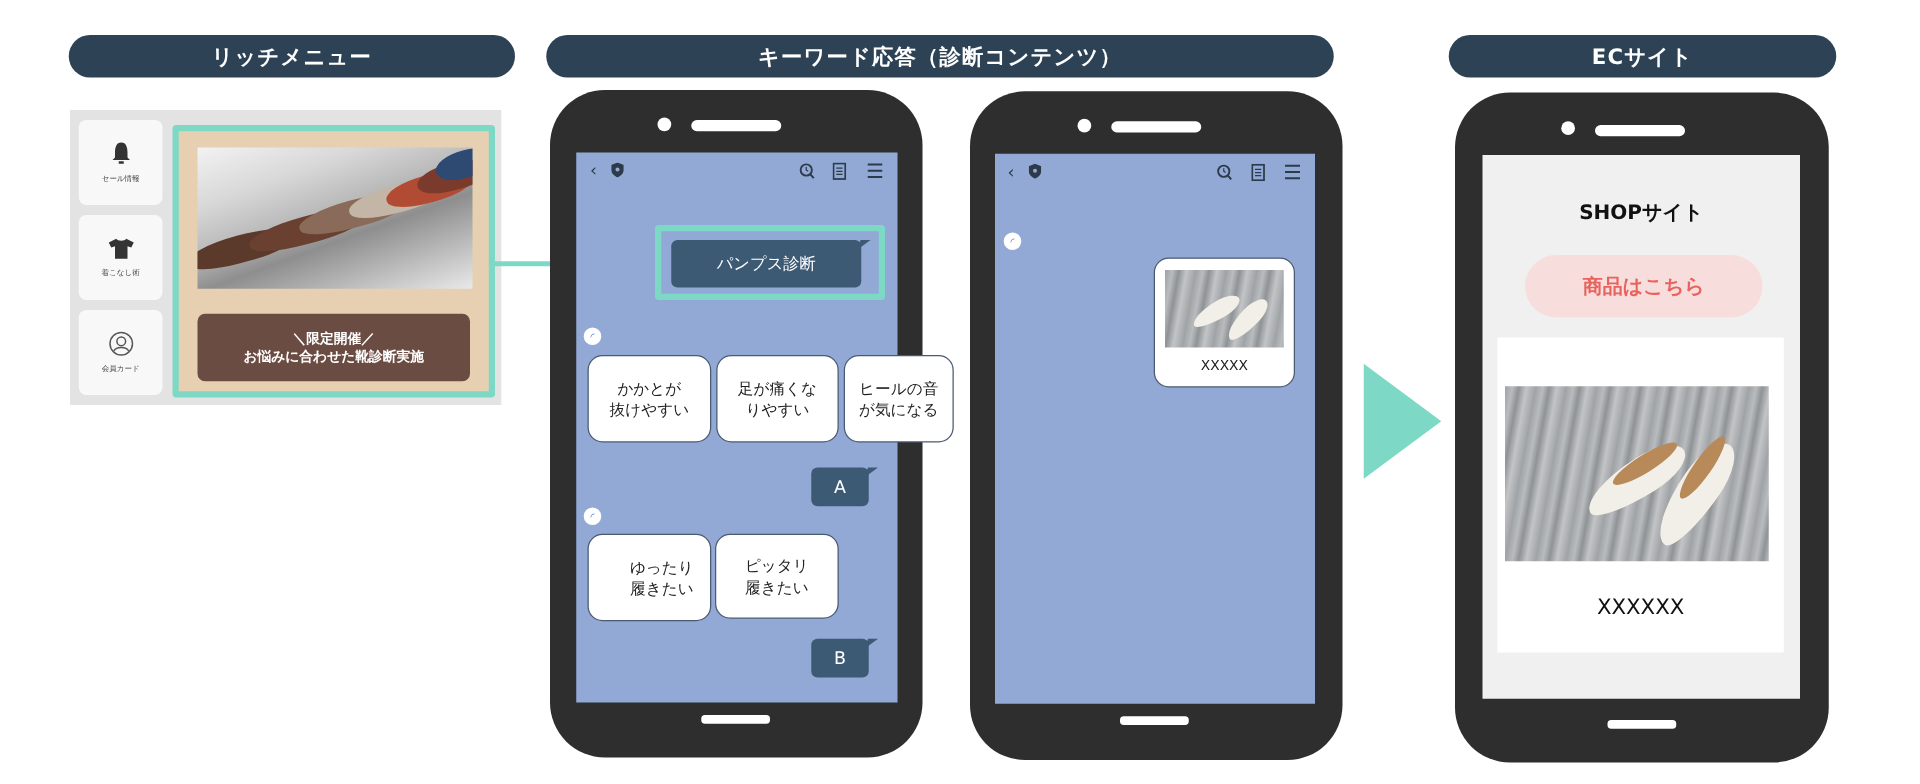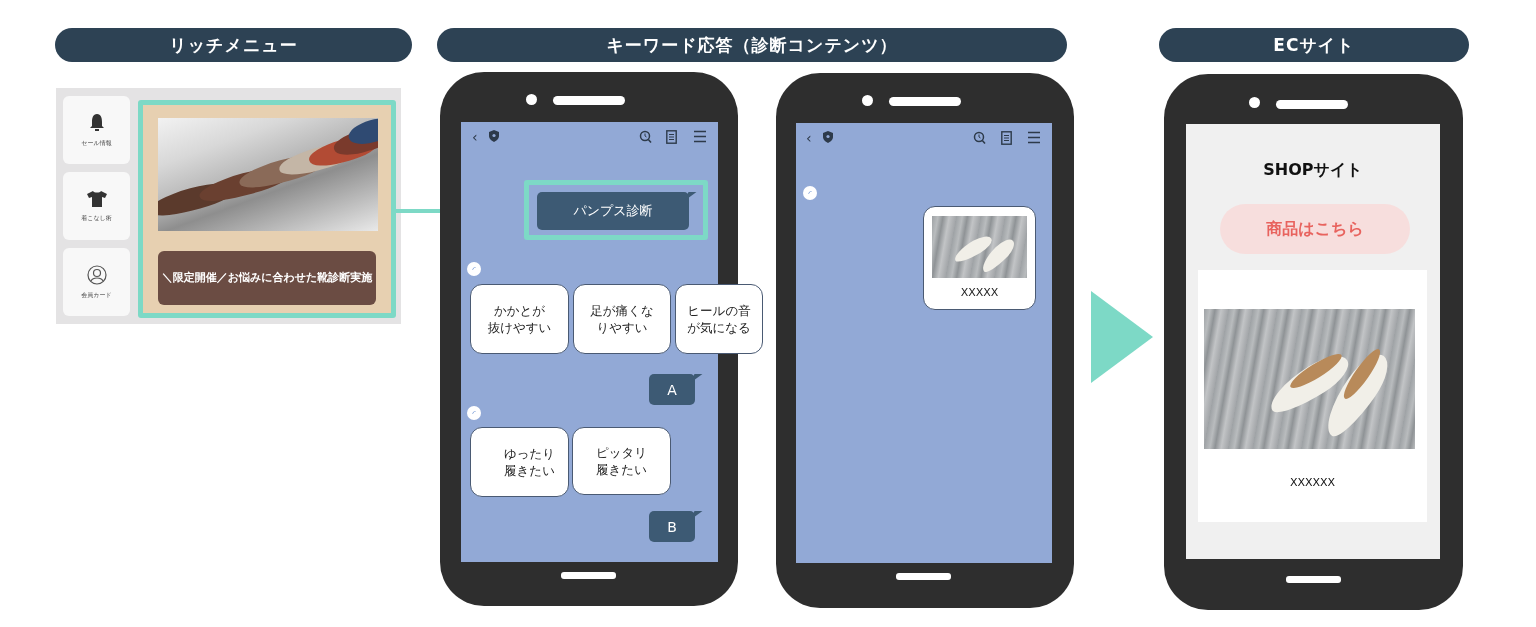--- a/index.html
+++ b/index.html
@@ -11,21 +11,21 @@
   .richmenu { position: absolute; left: 56px; top: 88px; width: 345px; height: 236px; background: #e4e3e4; }
   .rm-btn { position: absolute; left: 7px; width: 67px; height: 68px; background: #f8f8f8; border-radius: 6px;
             display: flex; flex-direction: column; align-items: center; justify-content: center; gap: 6px; }
   .rm-btn .lbl { font-size: 6px; color: #444; }
   .rm-main { position: absolute; left: 82px; top: 12px; width: 258px; height: 218px; background: #e7d0b1;
              border: 5px solid #7dd9c6; border-radius: 3px; }
   .rm-photo { position: absolute; left: 15px; top: 13px; width: 220px; height: 113px; overflow: hidden;
               background: linear-gradient(160deg, #f2f2f2 0%, #d8d8d8 25%, #b9b9b9 45%, #8e8e8e 60%, #e9e9e9 100%); }
   .shoe { position: absolute; height: 22px; border-radius: 50% 50% 45% 45%; transform: rotate(-15deg); }
   .rm-banner { position: absolute; left: 15px; top: 146px; width: 218px; height: 54px; background: #6b4c43; border-radius: 6px;
-               color: #fff; font-size: 11px; display: flex; flex-direction: row; align-items: center; justify-content: center; line-height: 15px; font-weight: bold; font-family: Liberation Mono, monospace; }
+               color: #fff; font-size: 11px; display: flex; flex-direction: column; align-items: center; justify-content: center; line-height: 15px; font-weight: bold; }
   
   .phone { position: absolute; background: #2e2e2e; border-radius: 44px; }
   .phone .cam { position: absolute; width: 11px; height: 11px; border-radius: 50%; background: #fff; }
   .phone .spk { position: absolute; width: 72px; height: 9px; border-radius: 5px; background: #fff; }
   .phone .home { position: absolute; width: 55px; height: 7px; border-radius: 3px; background: #fff; }
   .screen { position: absolute; background: #92a9d6; overflow: visible; }
   .topbar { position: absolute; left: 0; right: 0; top: 0; height: 32px; }
   .tb-icon { position: absolute; top: 8px; color: #2d3a4a; font-size: 14px; line-height: 14px; }
   .bot-avatar { position: absolute; width: 14px; height: 14px; border-radius: 50%; background: #fff;
                 display: flex; align-items: center; justify-content: center; font-size: 8px; color: #3b6fc4; }
@@ -185,17 +185,17 @@
   <div class="ec-screen" style="left:22px;top:50px;width:254px;height:435px;">
     <div style="position:absolute;left:0;right:0;top:36px;text-align:center;font-weight:bold;font-size:16px;color:#111;">SHOPサイト</div>
     <div style="position:absolute;left:34px;top:80px;width:190px;height:50px;border-radius:25px;background:#f7dedd;color:#e8635e;font-weight:bold;font-size:16px;display:flex;align-items:center;justify-content:center;">商品はこちら</div>
     <div style="position:absolute;left:12px;top:146px;width:229px;height:252px;background:#fff;">
       <div class="shoe-photo" style="left:6px;top:39px;width:211px;height:140px;">
         <div class="pump" style="left:60px;top:60px;width:90px;height:30px;transform:rotate(-32deg);"></div>
         <div class="pump-in" style="left:82px;top:55px;width:60px;height:14px;transform:rotate(-32deg);"></div>
         <div class="pump" style="left:105px;top:70px;width:95px;height:32px;transform:rotate(-55deg);"></div>
         <div class="pump-in" style="left:128px;top:58px;width:60px;height:14px;transform:rotate(-55deg);"></div>
       </div>
-      <div style="position:absolute;left:0;right:0;top:206px;text-align:center;font-size:11px;color:#111;">XXXXXX</div>
+      <div style="position:absolute;left:0;right:0;top:206px;text-align:center;font-size:17px;color:#111;">XXXXXX</div>
     </div>
   </div>
   <div class="home" style="left:122px;top:502px;"></div>
 </div>
 
 </body></html>

